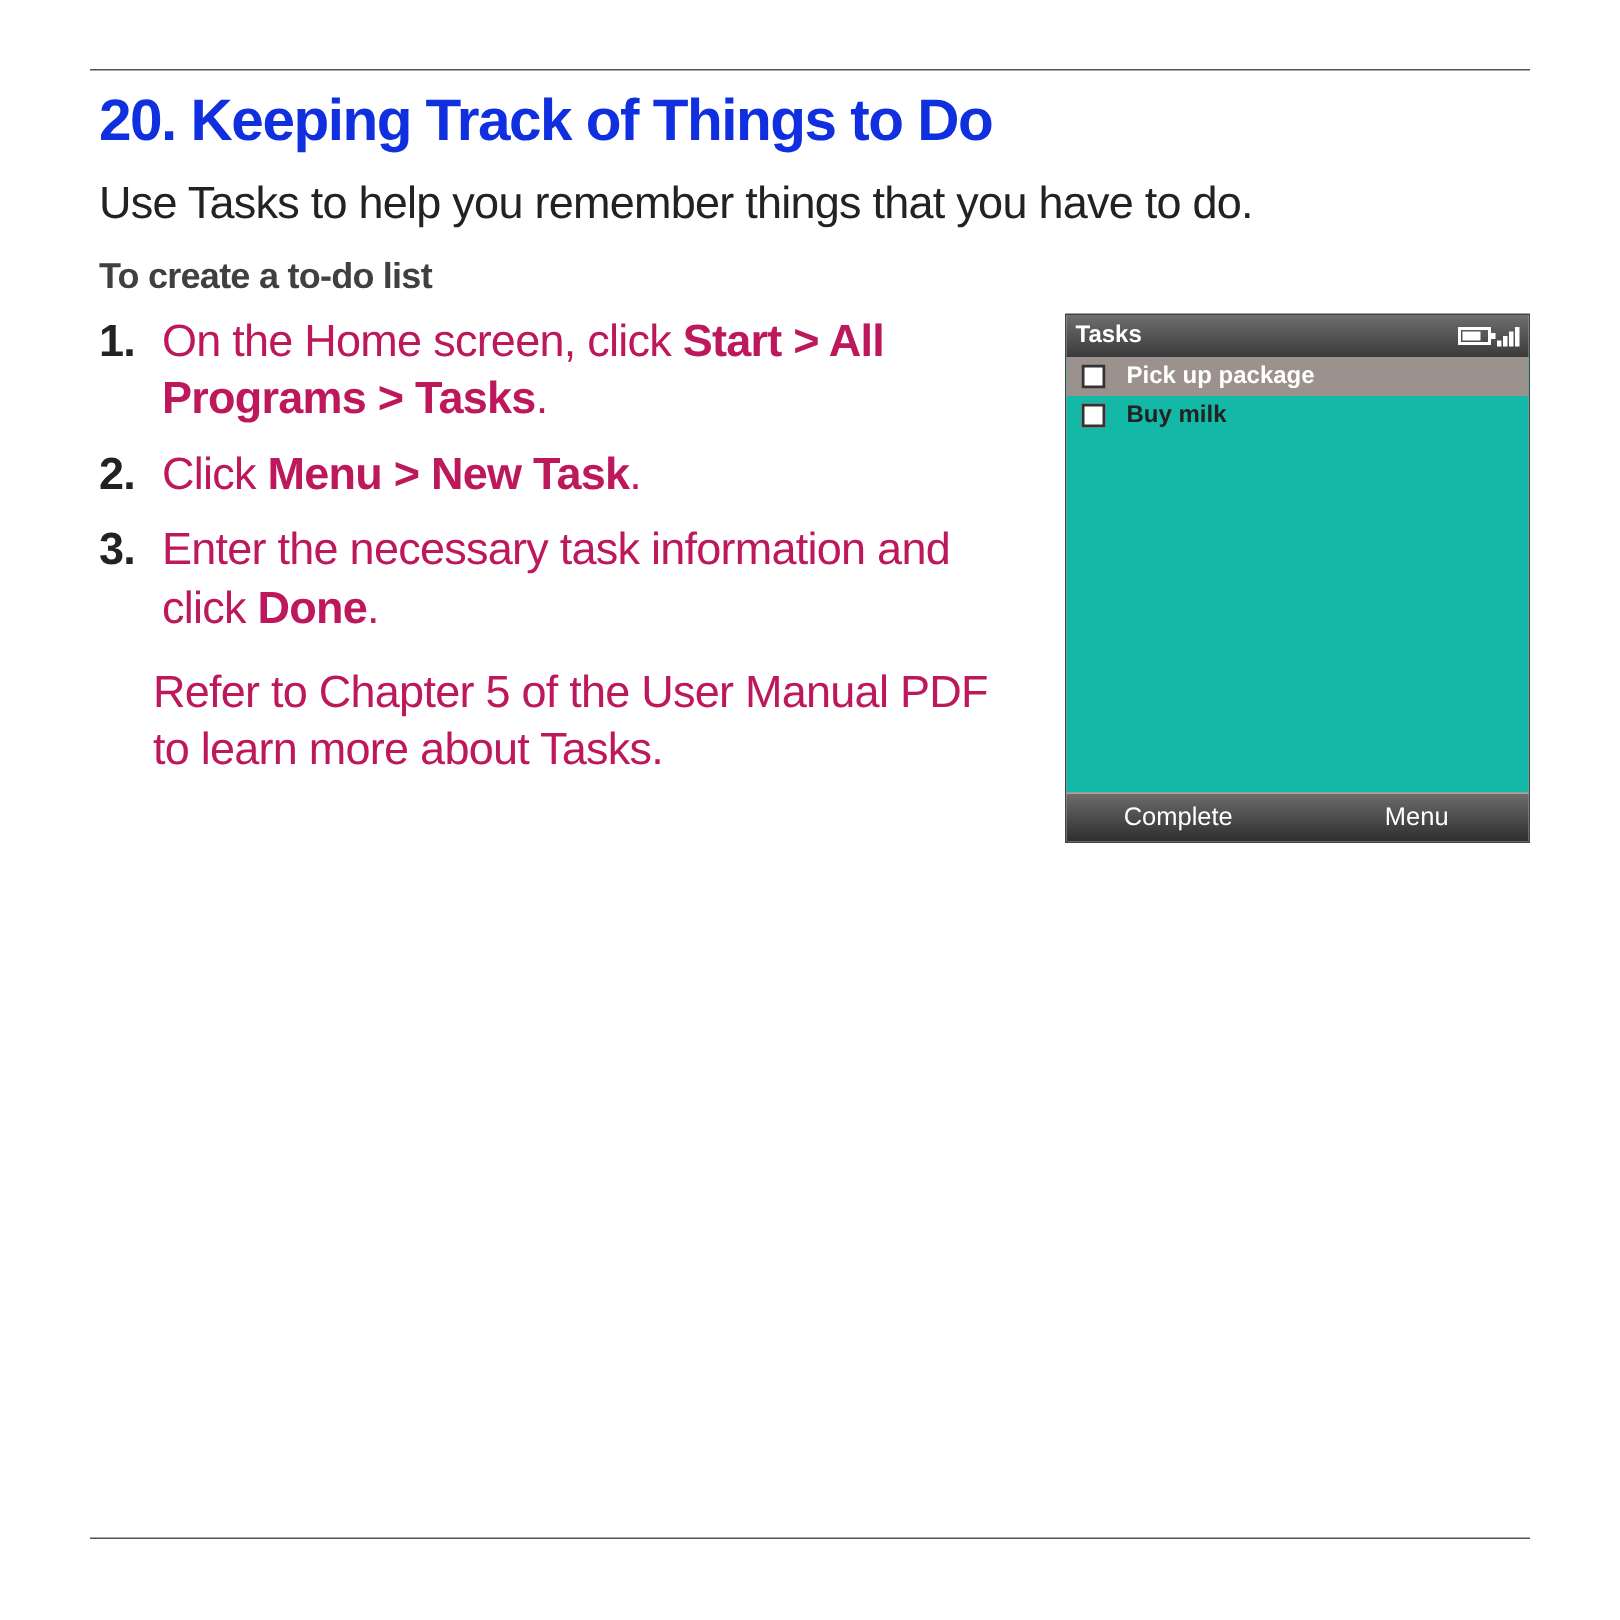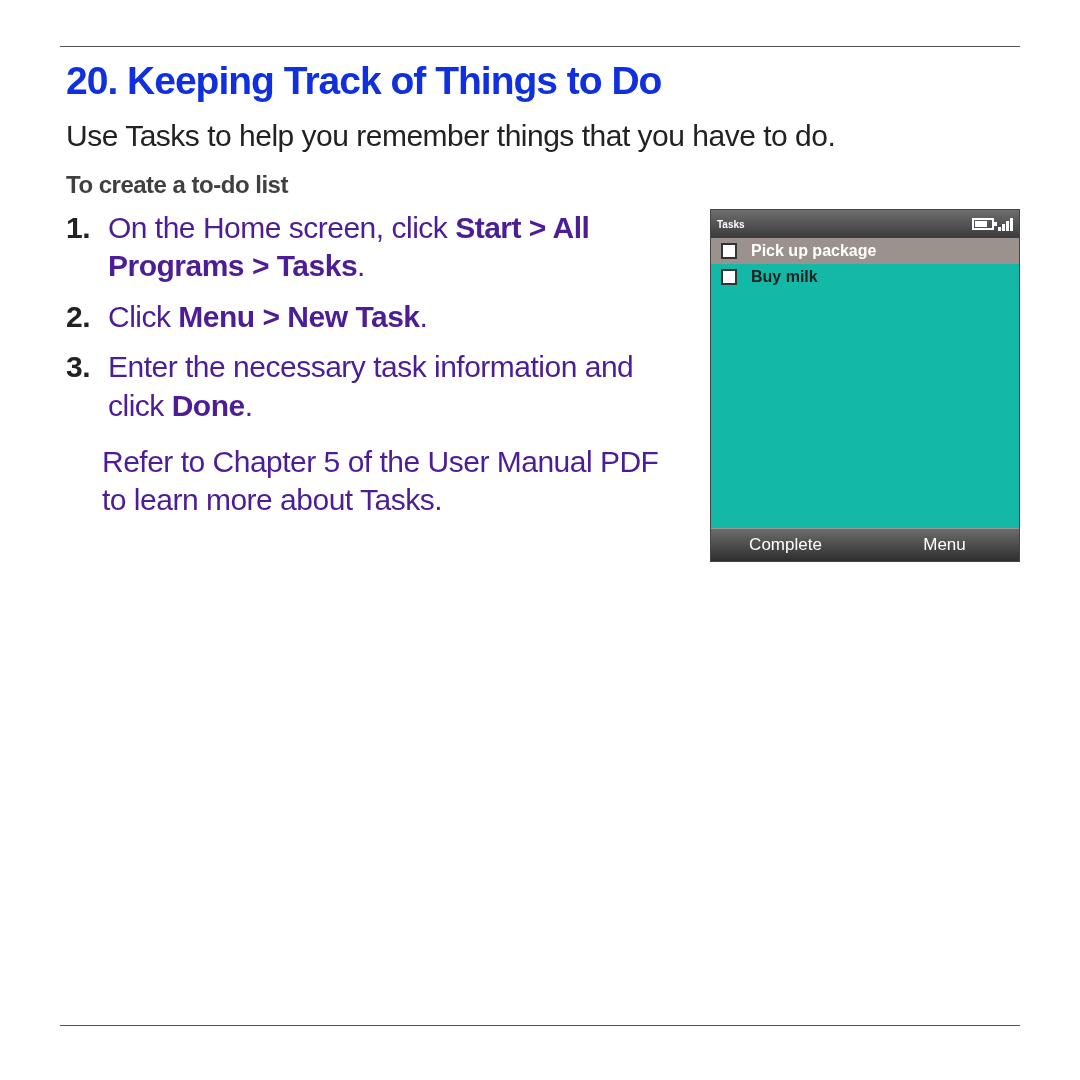--- a/index.html
+++ b/index.html
@@ -59,21 +59,21 @@
   }
   .body-cols {
     display: flex;
     align-items: flex-start;
     gap: 28px;
     margin-left: 6px;
   }
   .text-col {
     flex: 1 1 auto;
     font-size: 30px;
-    color: #4c1d95;
+    color: #be185d;
     letter-spacing: -0.5px;
     line-height: 1.28;
   }
   .steps {
     margin: 0;
     padding: 0 0 0 36px;
     list-style: none;
   }
   .steps li {
     position: relative;
@@ -101,21 +101,21 @@
     font-family: "Segoe UI", Arial, sans-serif;
   }
   .phone-titlebar {
     height: 28px;
     background: linear-gradient(#6e6e6e, #3a3a3a);
     color: #fff;
     display: flex;
     align-items: center;
     justify-content: space-between;
     padding: 0 6px;
-    font-size: 10px;
+    font-size: 16px;
     font-weight: 700;
     text-align: center;
   }
   .phone-title-icons {
     display: flex;
     align-items: center;
     gap: 4px;
   }
   .battery-icon {
     display: inline-block;

